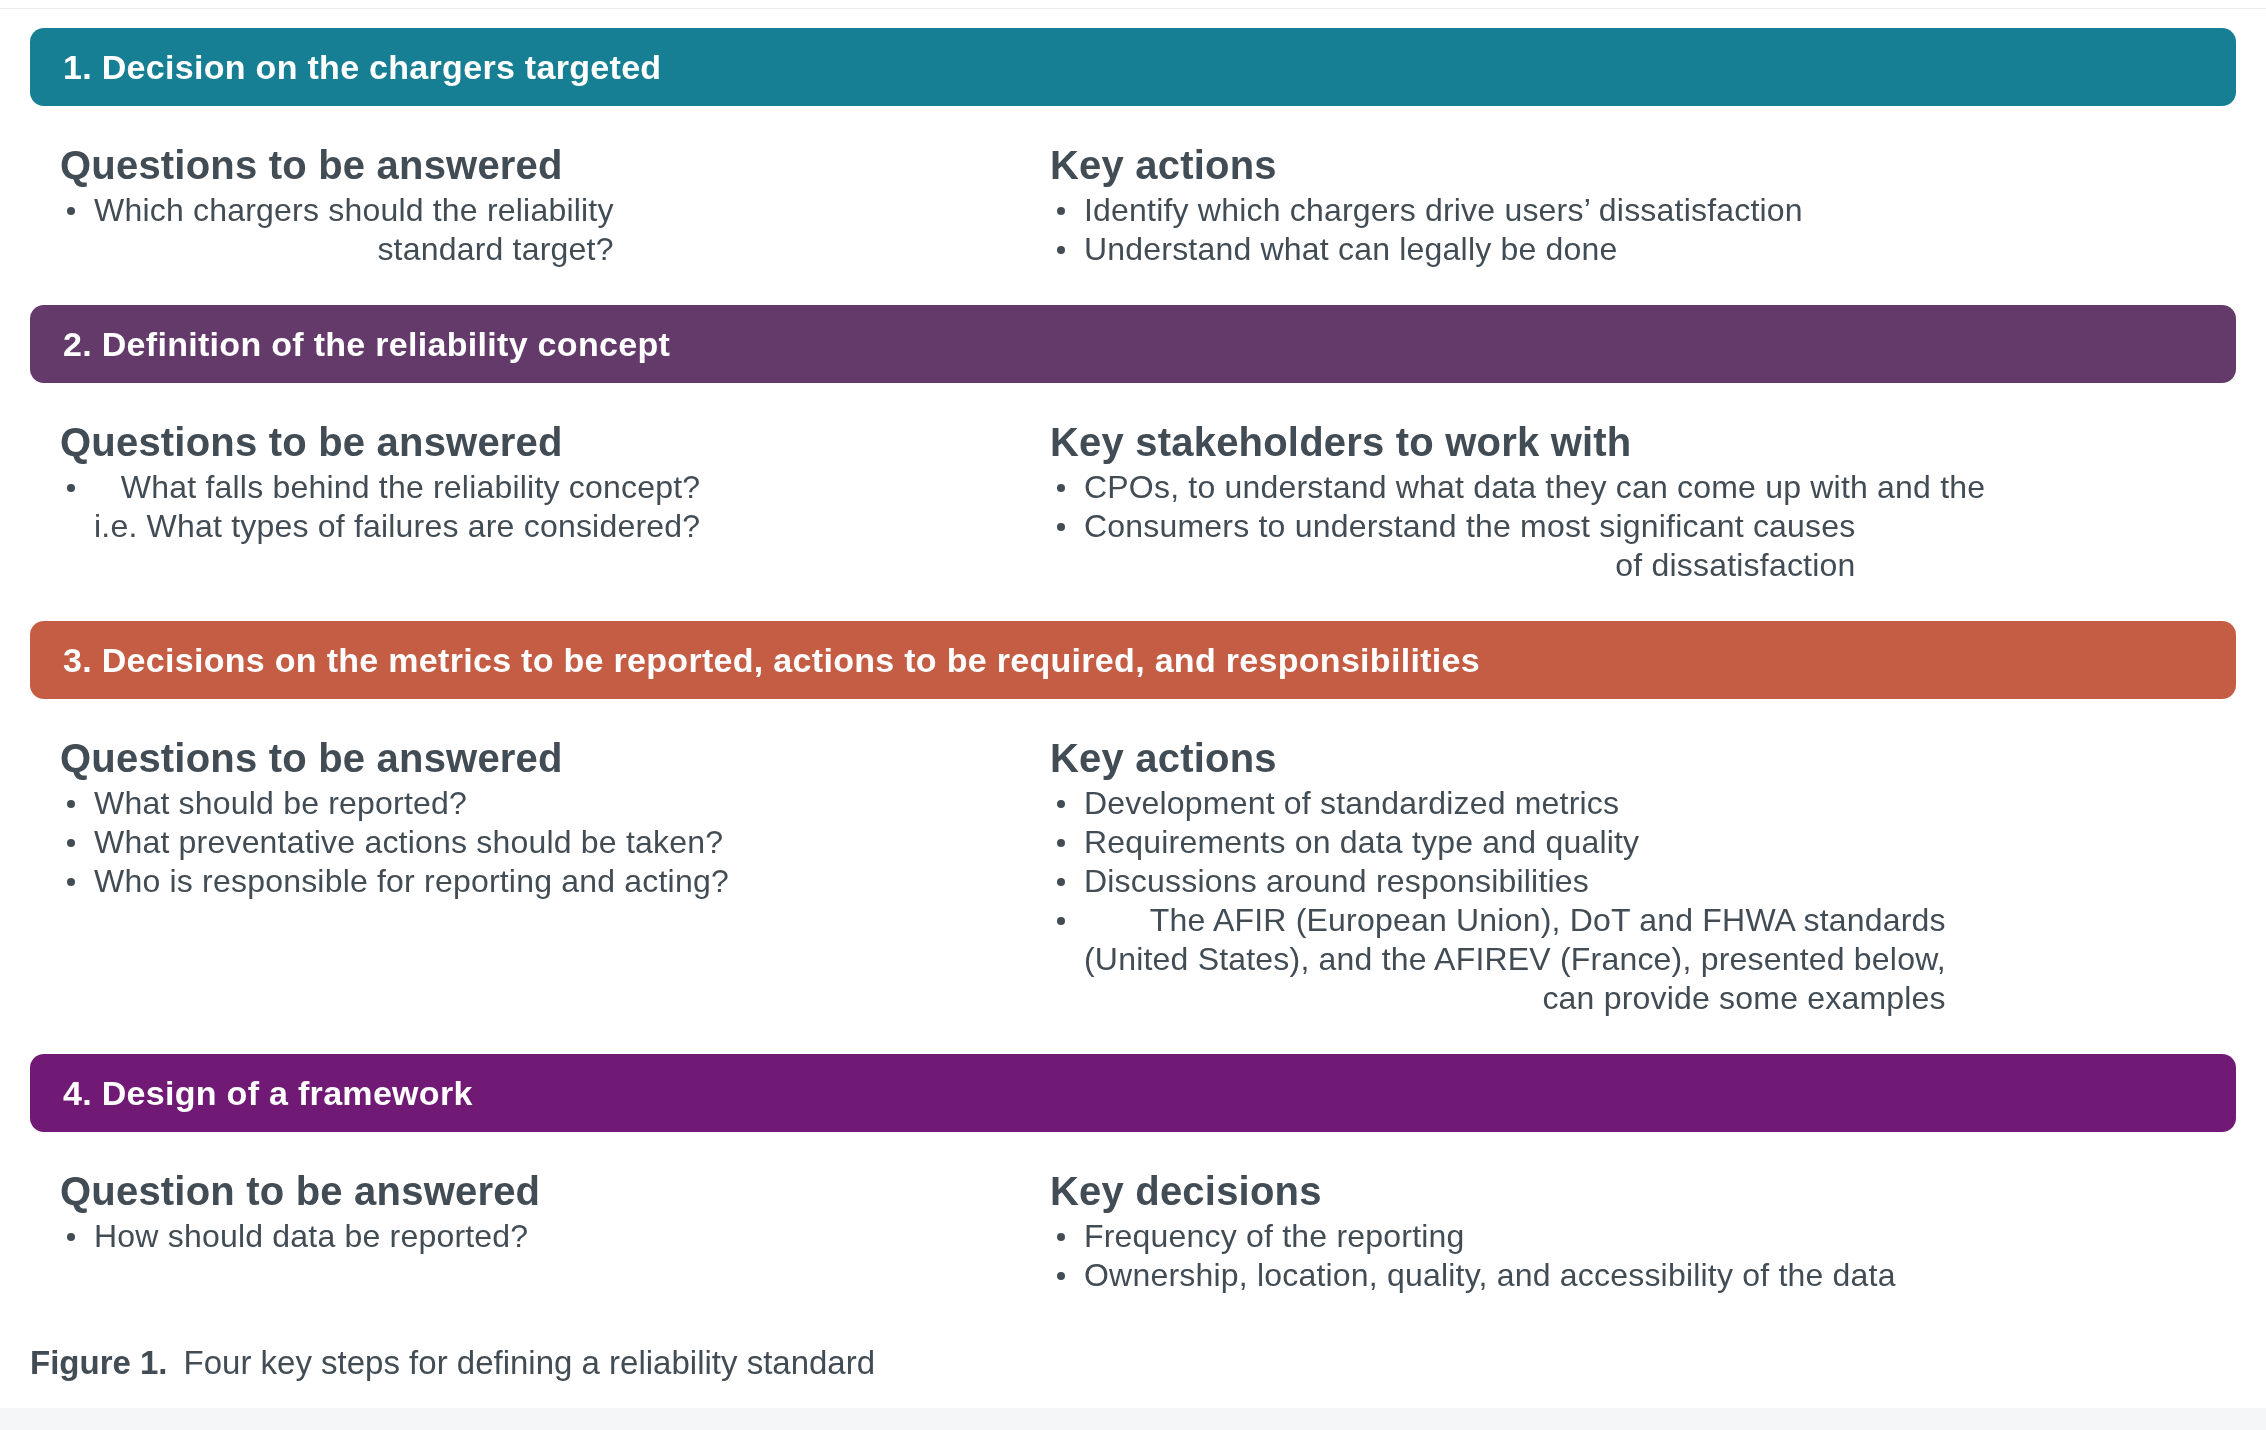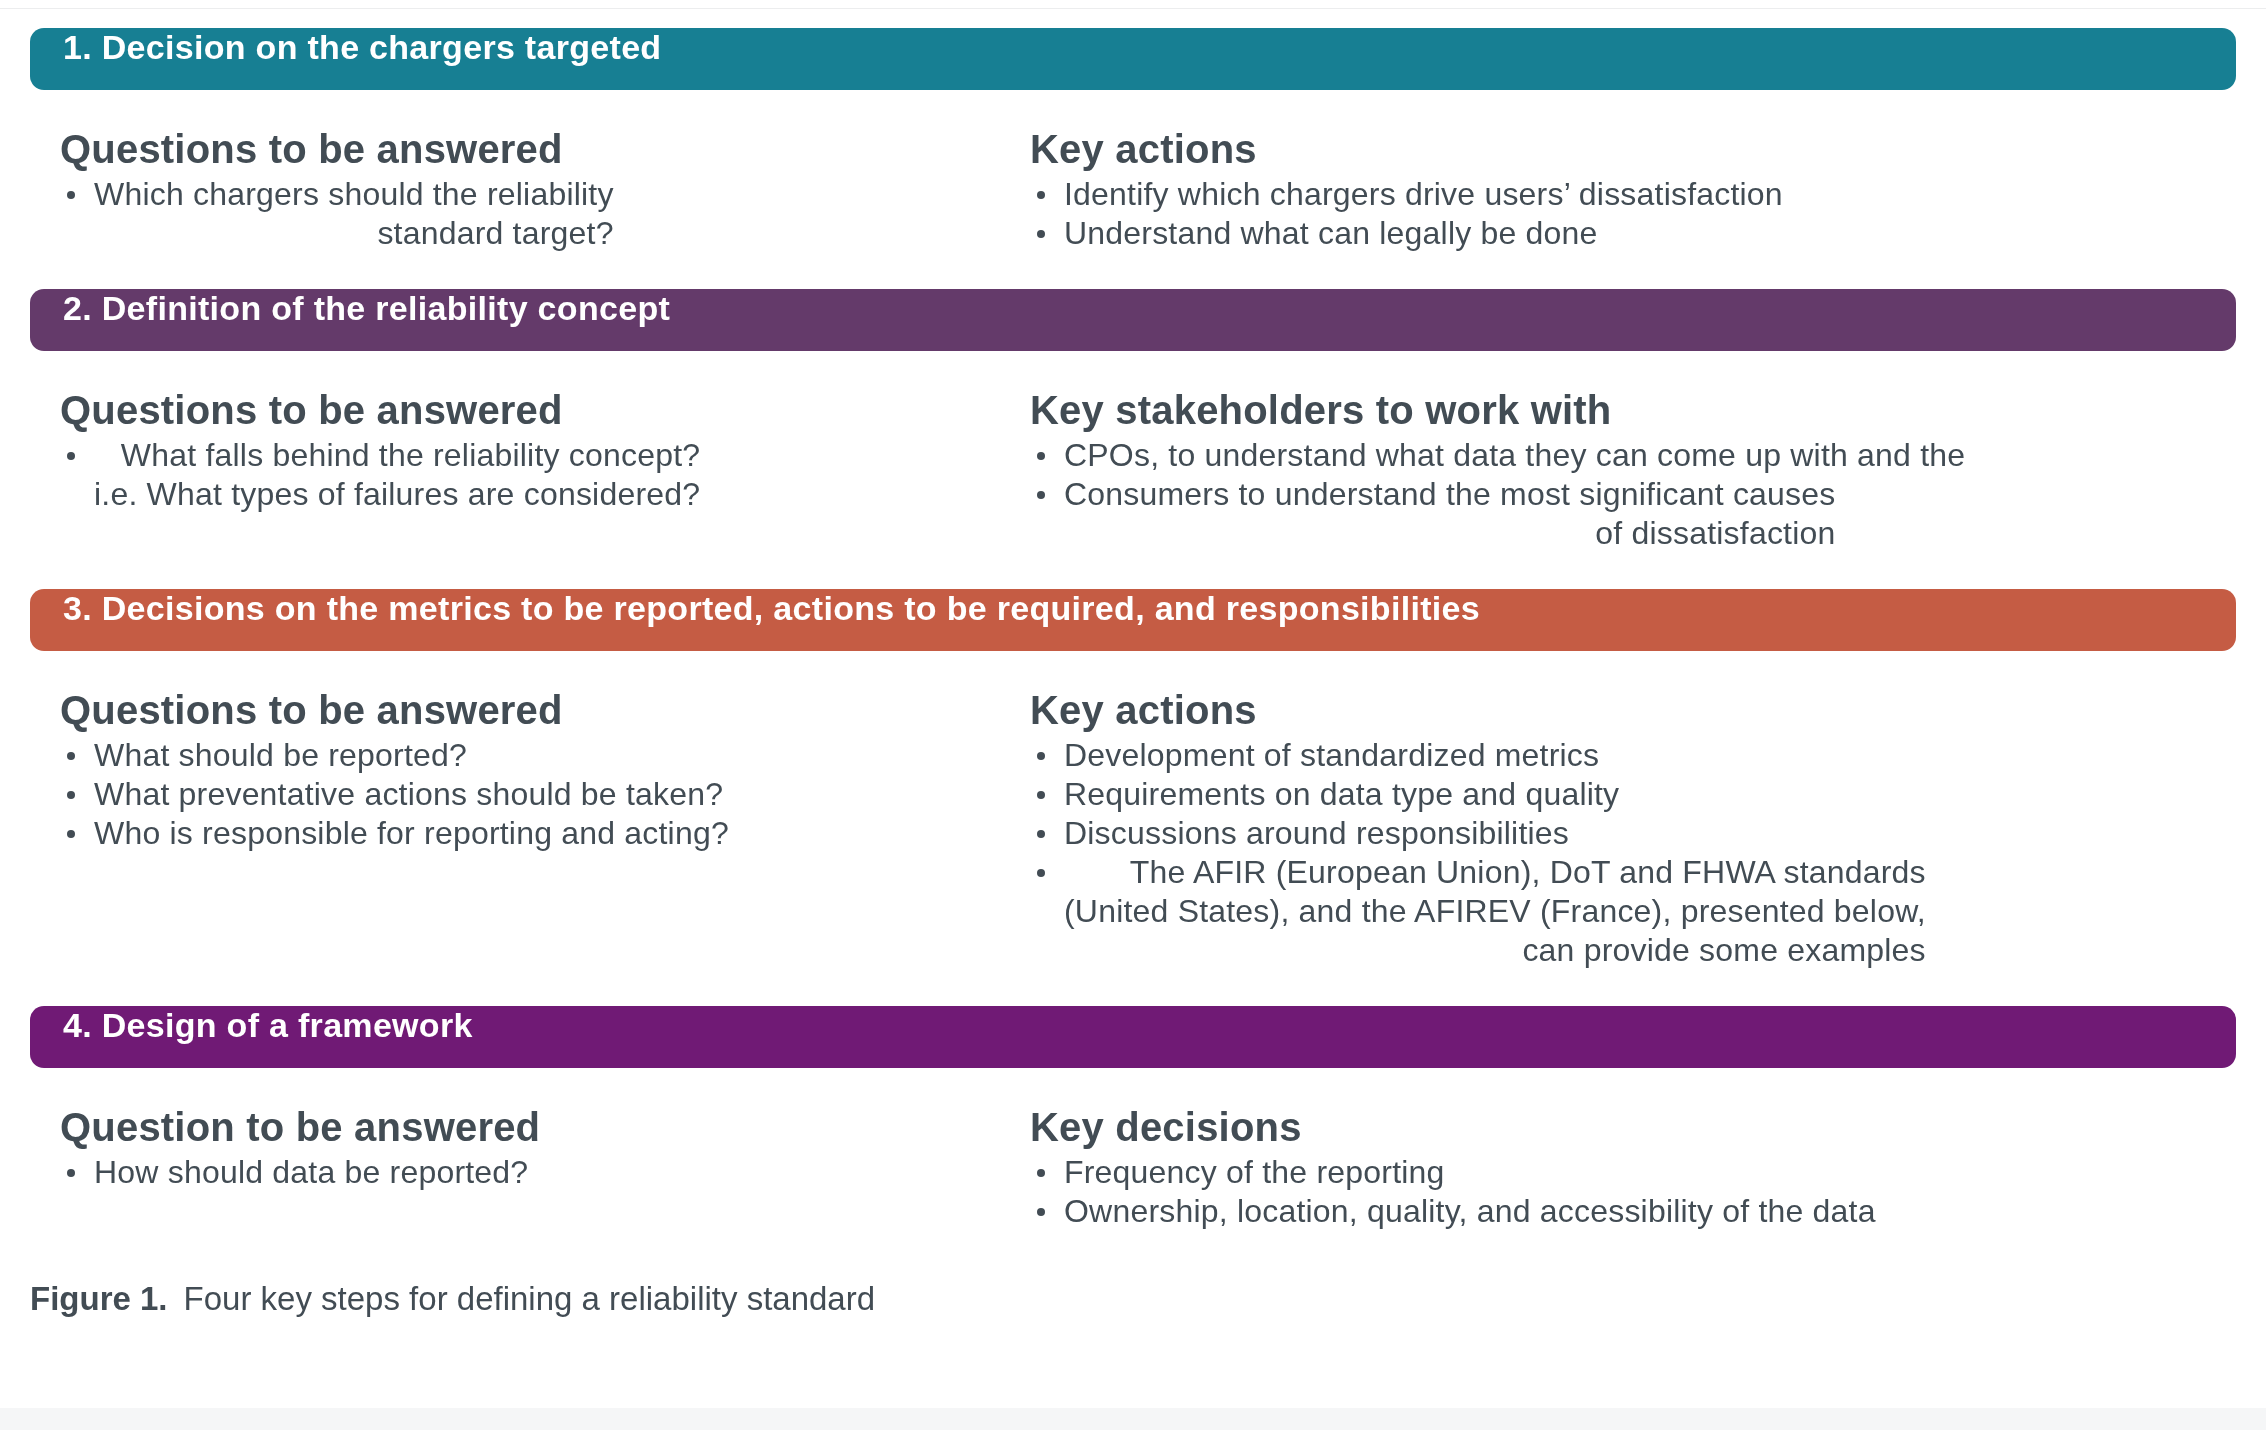--- a/index.html
+++ b/index.html
@@ -11,39 +11,39 @@
     position: relative;
     overflow: hidden;
   }
   .top-rule {
     position: absolute; top: 8px; left: 0; width: 100%; height: 1px;
     background: #ecedee;
   }
   .figure { padding-top: 28px; }
   .bar {
     margin: 0 30px;
-    height: 62px;
+    height: 78px;
     border-radius: 14px;
     display: flex;
-    align-items: flex-start;
+    align-items: center;
     padding-left: 33px;
   }
   .bar-title {
     color: #ffffff;
     font-size: 34px;
     font-weight: 700;
     letter-spacing: 0.3px;
     white-space: nowrap;
   }
   .content {
     display: flex;
     margin: 40px 40px 36px 60px;
   }
   .col-left { flex: 0 0 970px; width: 970px; padding-right: 40px; }
-  .col-right { flex: 1; min-width: 0; }
+  .col-right { flex: 1; min-width: 0; margin-left: 20px; }
   .col-heading {
     font-size: 40px;
     font-weight: 700;
     line-height: 39px;
     margin-bottom: 6px;
     letter-spacing: 0.2px;
   }
   .bullet { display: flex; text-align: right; }
   .dot { flex: 0 0 34px; position: relative; }
   .dot::before {

